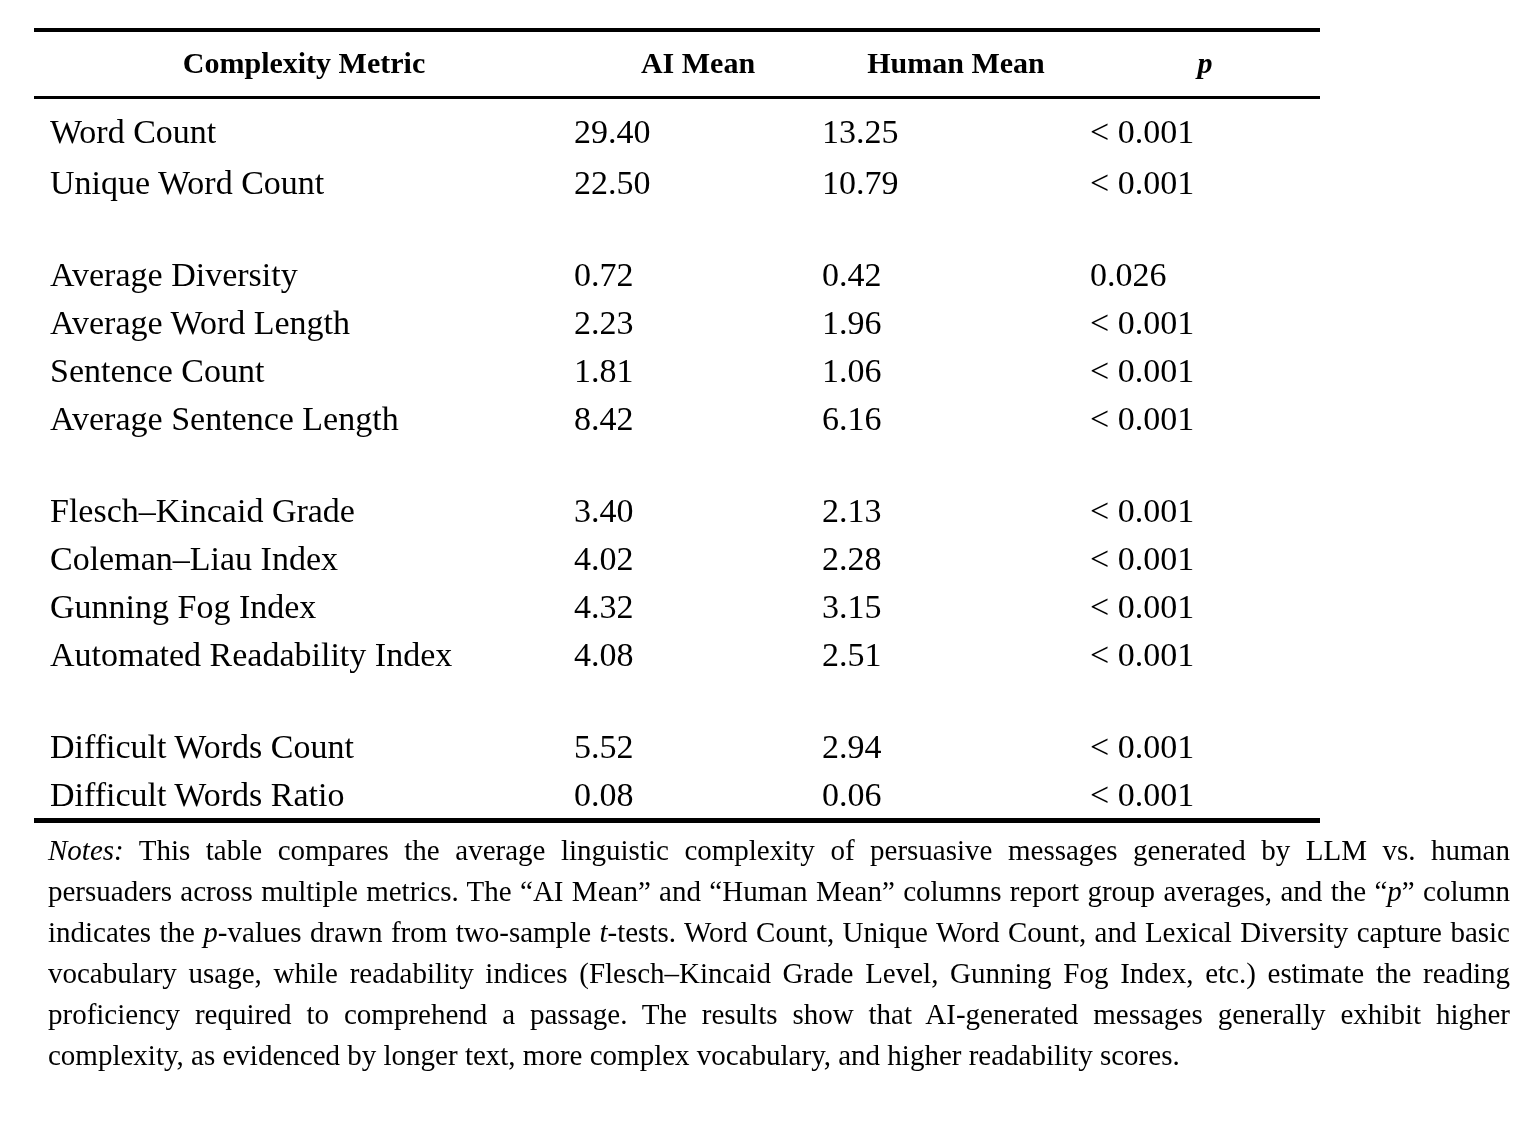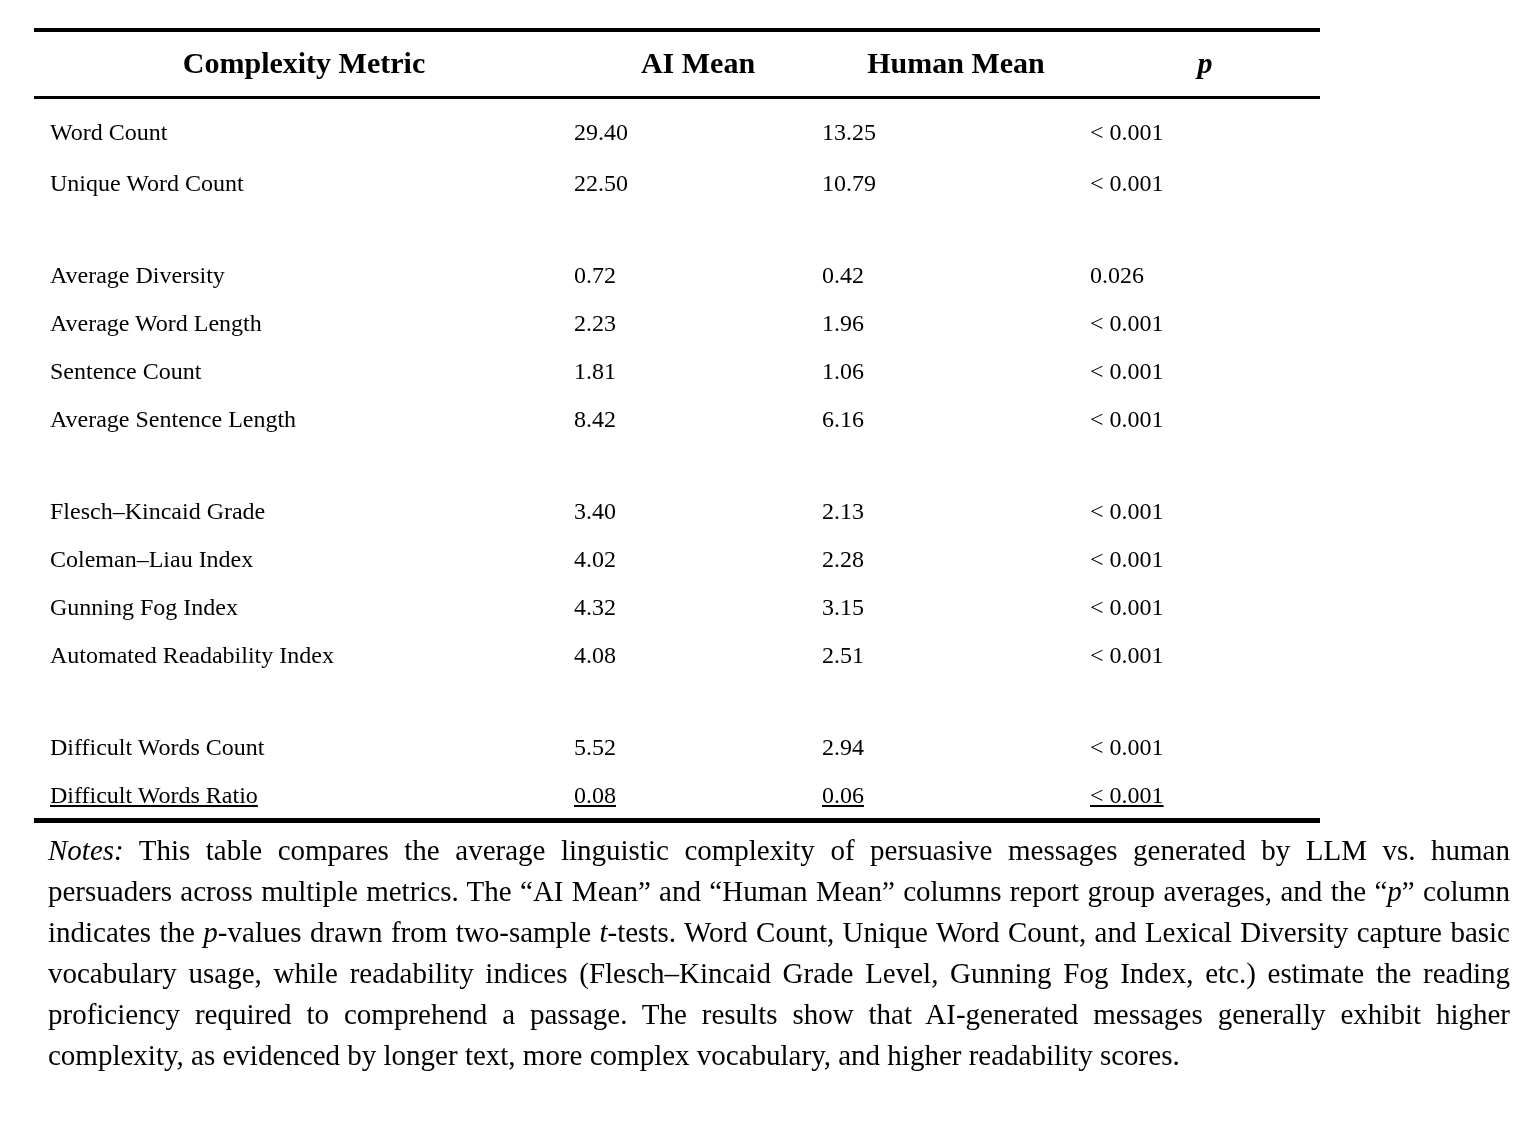--- a/index.html
+++ b/index.html
@@ -58,21 +58,21 @@
     vertical-align: bottom;
     border-bottom: 3px solid #000;
     white-space: nowrap;
   }
   table.stats thead tr.head-row th.p-head {
     font-weight: bold;
     font-style: italic;
   }
 
   table.stats tbody td {
-    font-size: 24px;
+    font-size: 34px;
     padding: 0;
     height: 48px;
     line-height: 48px;
     vertical-align: middle;
     white-space: nowrap;
   }
   table.stats tbody td.metric {
     text-align: left;
     padding-left: 16px;
   }
@@ -84,21 +84,20 @@
     height: 54px;
   }
   table.stats tbody tr.spacer td {
     height: 44px;
     line-height: 44px;
     font-size: 0;
     padding: 0;
   }
   table.stats tbody tr.last-body td {
     padding-bottom: 4px;
-    text-decoration: underline;
   }
 
   
   .bottom-rule {
     position: absolute;
     left: 34px;
     width: 1286px;
     top: 818px;
     height: 0;
     border-top: 3px solid #000;

